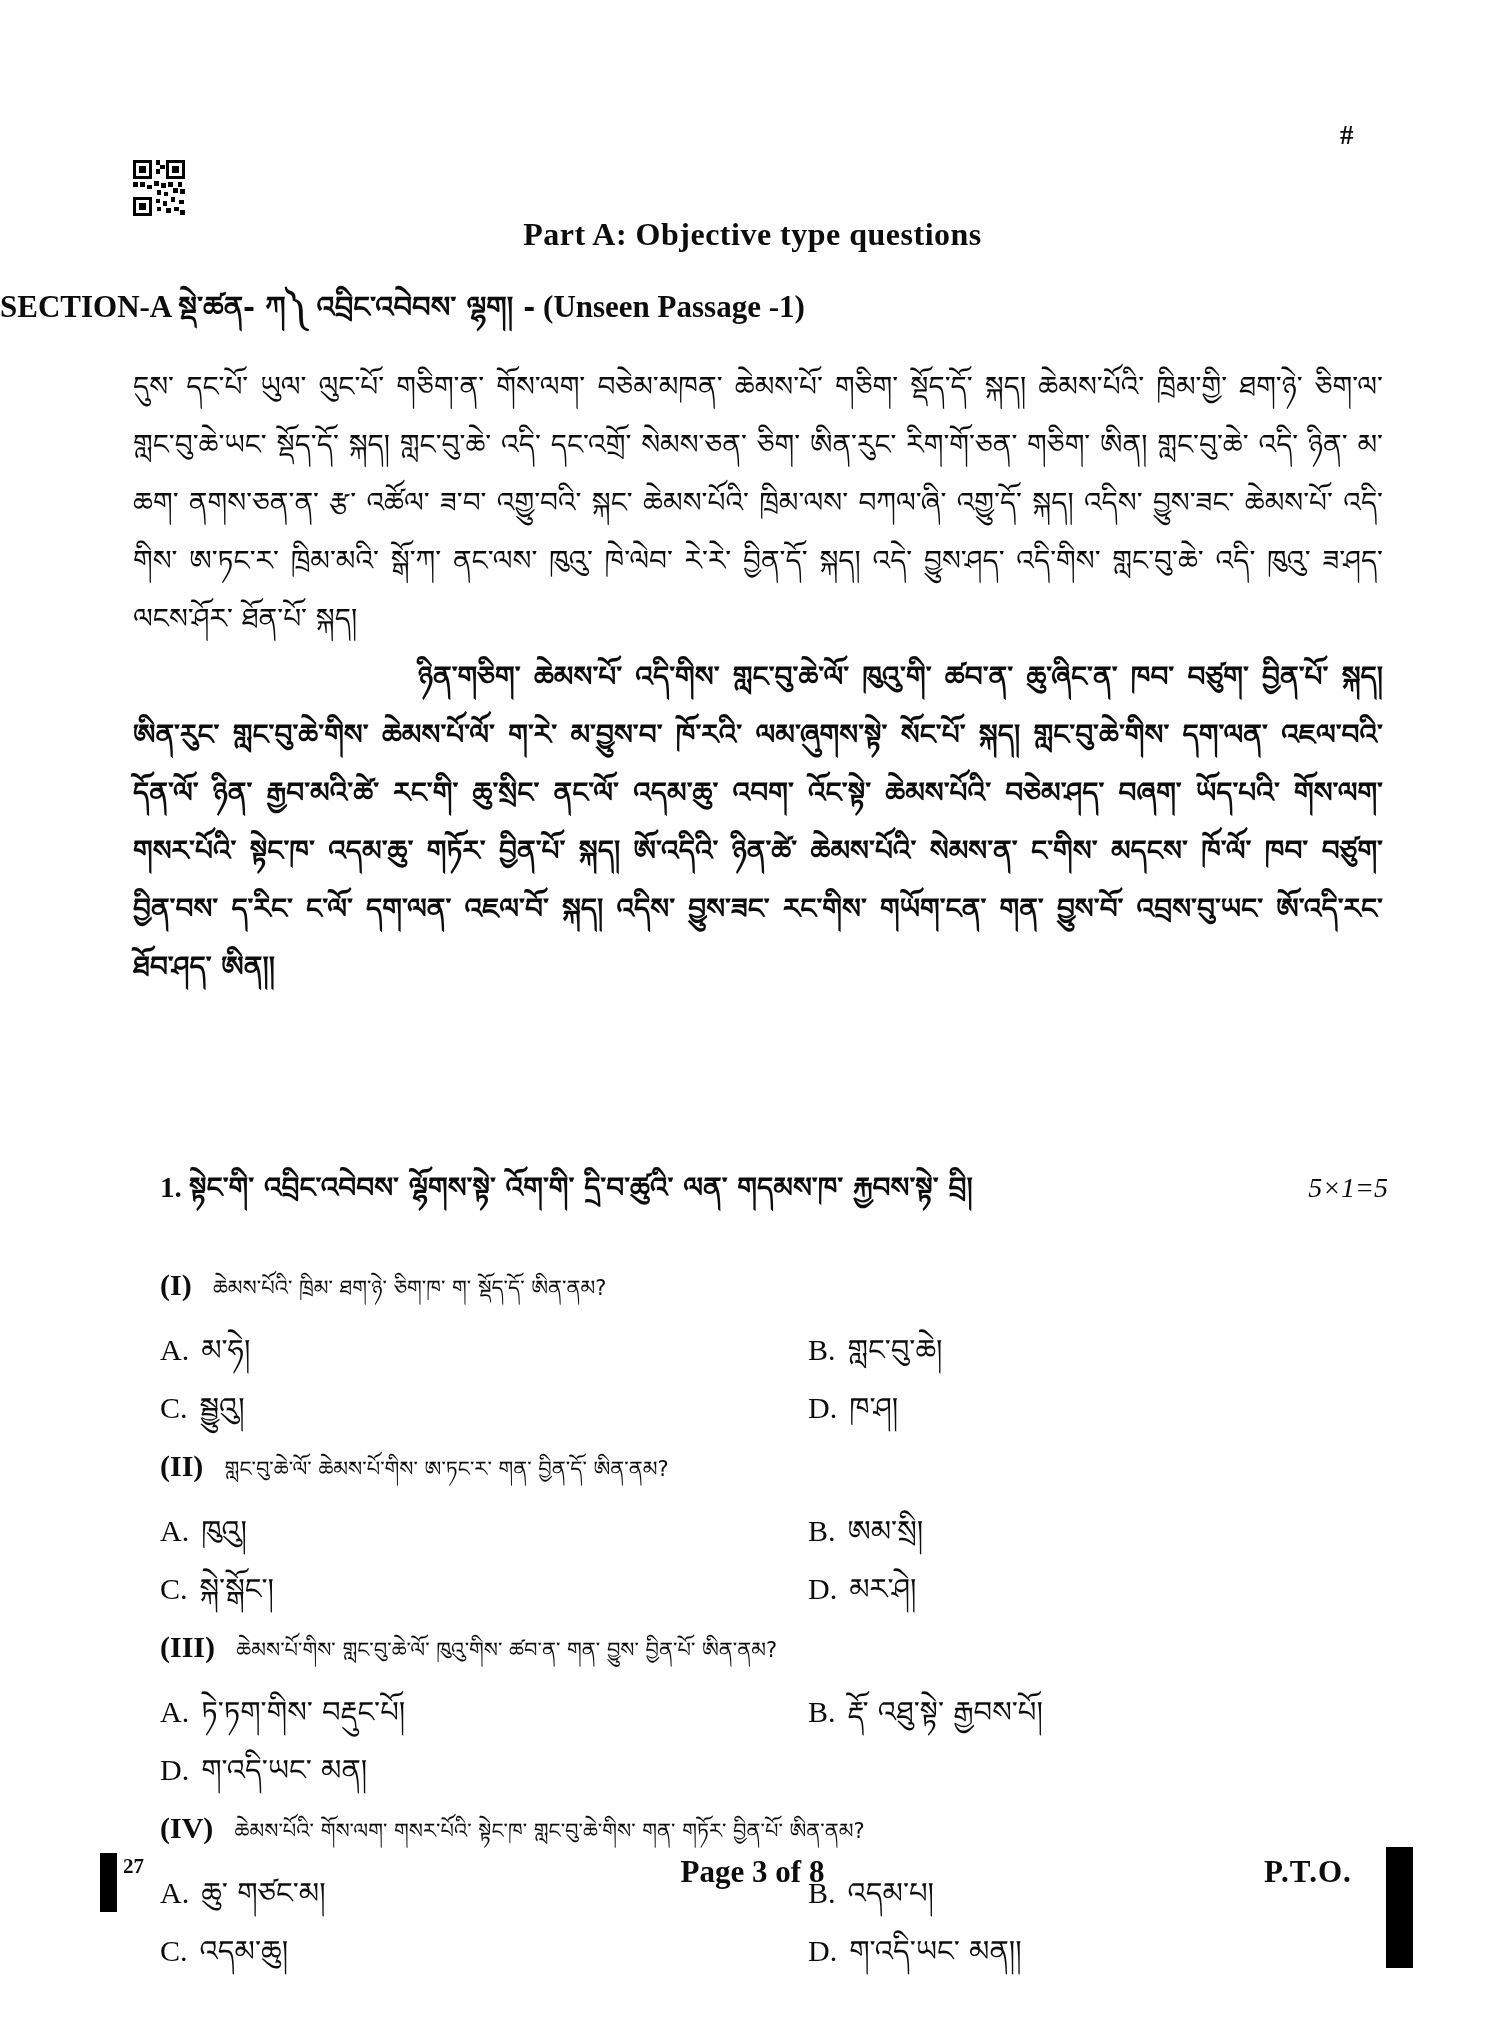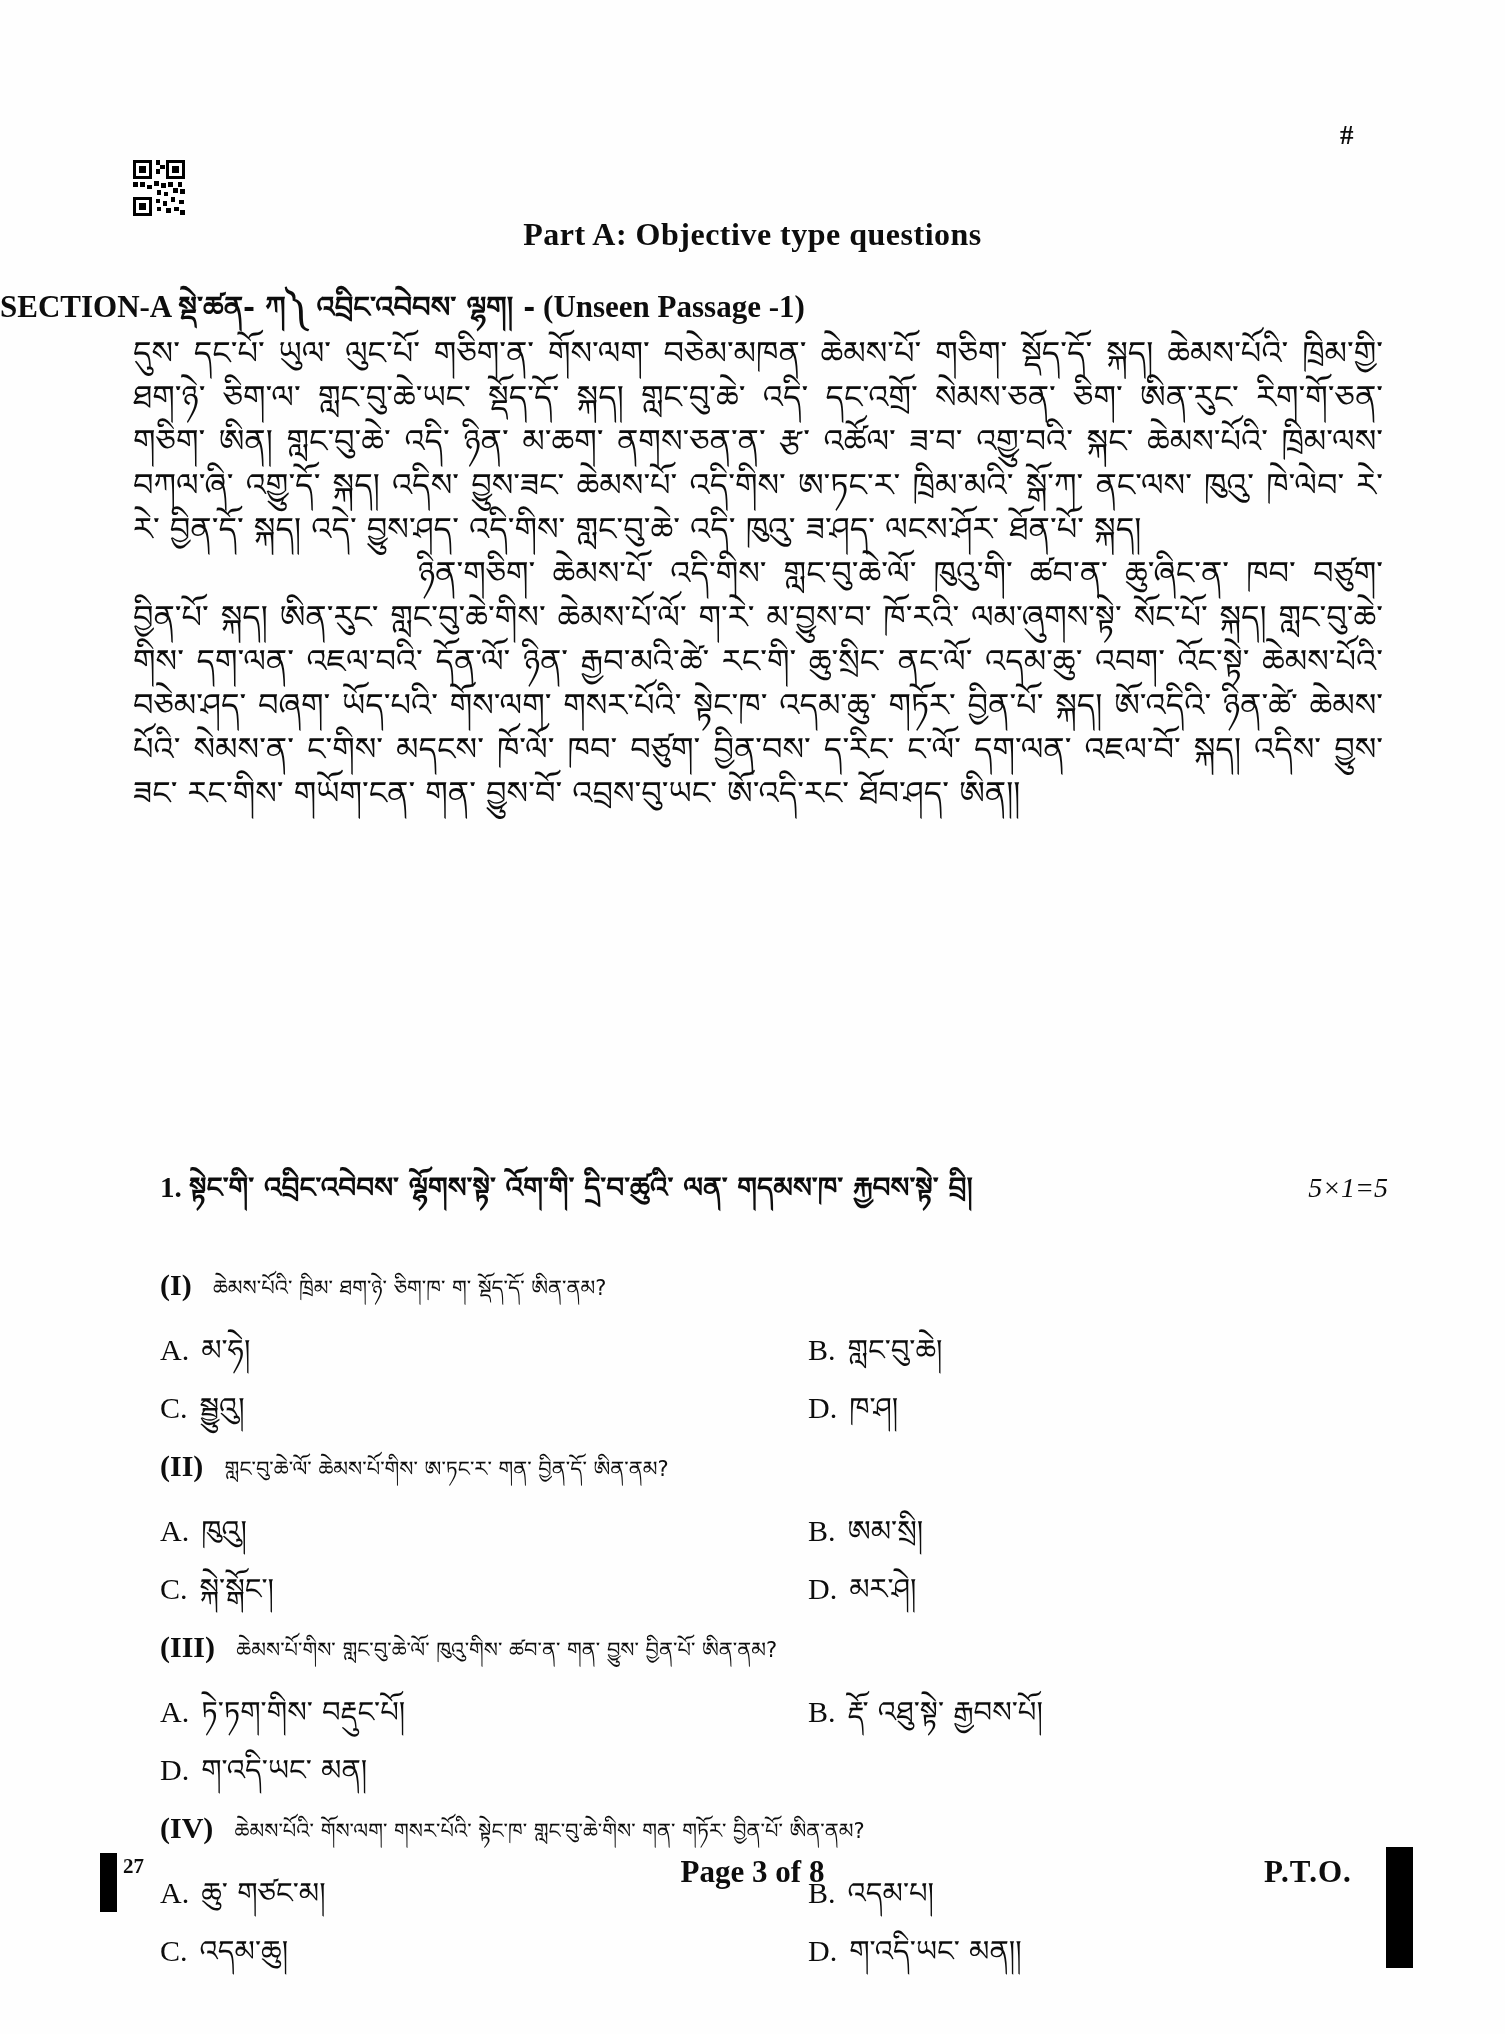--- a/index.html
+++ b/index.html
@@ -18,25 +18,25 @@
   .part-title{
     position:absolute;left:0;top:216px;width:100%;
     text-align:center;font-size:32px;font-weight:bold;letter-spacing:0.5px;
   }
   .section-title{
     position:absolute;left:0;top:274px;width:100%;
     text-align:left;font-size:31px;font-weight:bold;
   }
   .section-title .tib{font-size:29px;font-weight:bold;}
   .passage{
-    position:absolute;left:133px;top:331px;width:1250px;
-    font-size:32px;line-height:44px;text-align:justify;
+    position:absolute;left:133px;top:358px;width:1250px;
+    font-size:28px;line-height:58px;text-align:justify;
   }
   .passage p{margin:0;}
-  .passage p.indent{text-indent:285px;}
+  .passage p.indent{text-indent:285px;font-weight:bold;}
   .question-block{
     position:absolute;left:160px;top:1156px;width:1228px;
     font-size:29px;
   }
   .q-head{
     display:flex;justify-content:space-between;align-items:baseline;
     margin-bottom:24px;
     gap:29px;
   }
   .q-head .q-main{font-weight:bold;}

